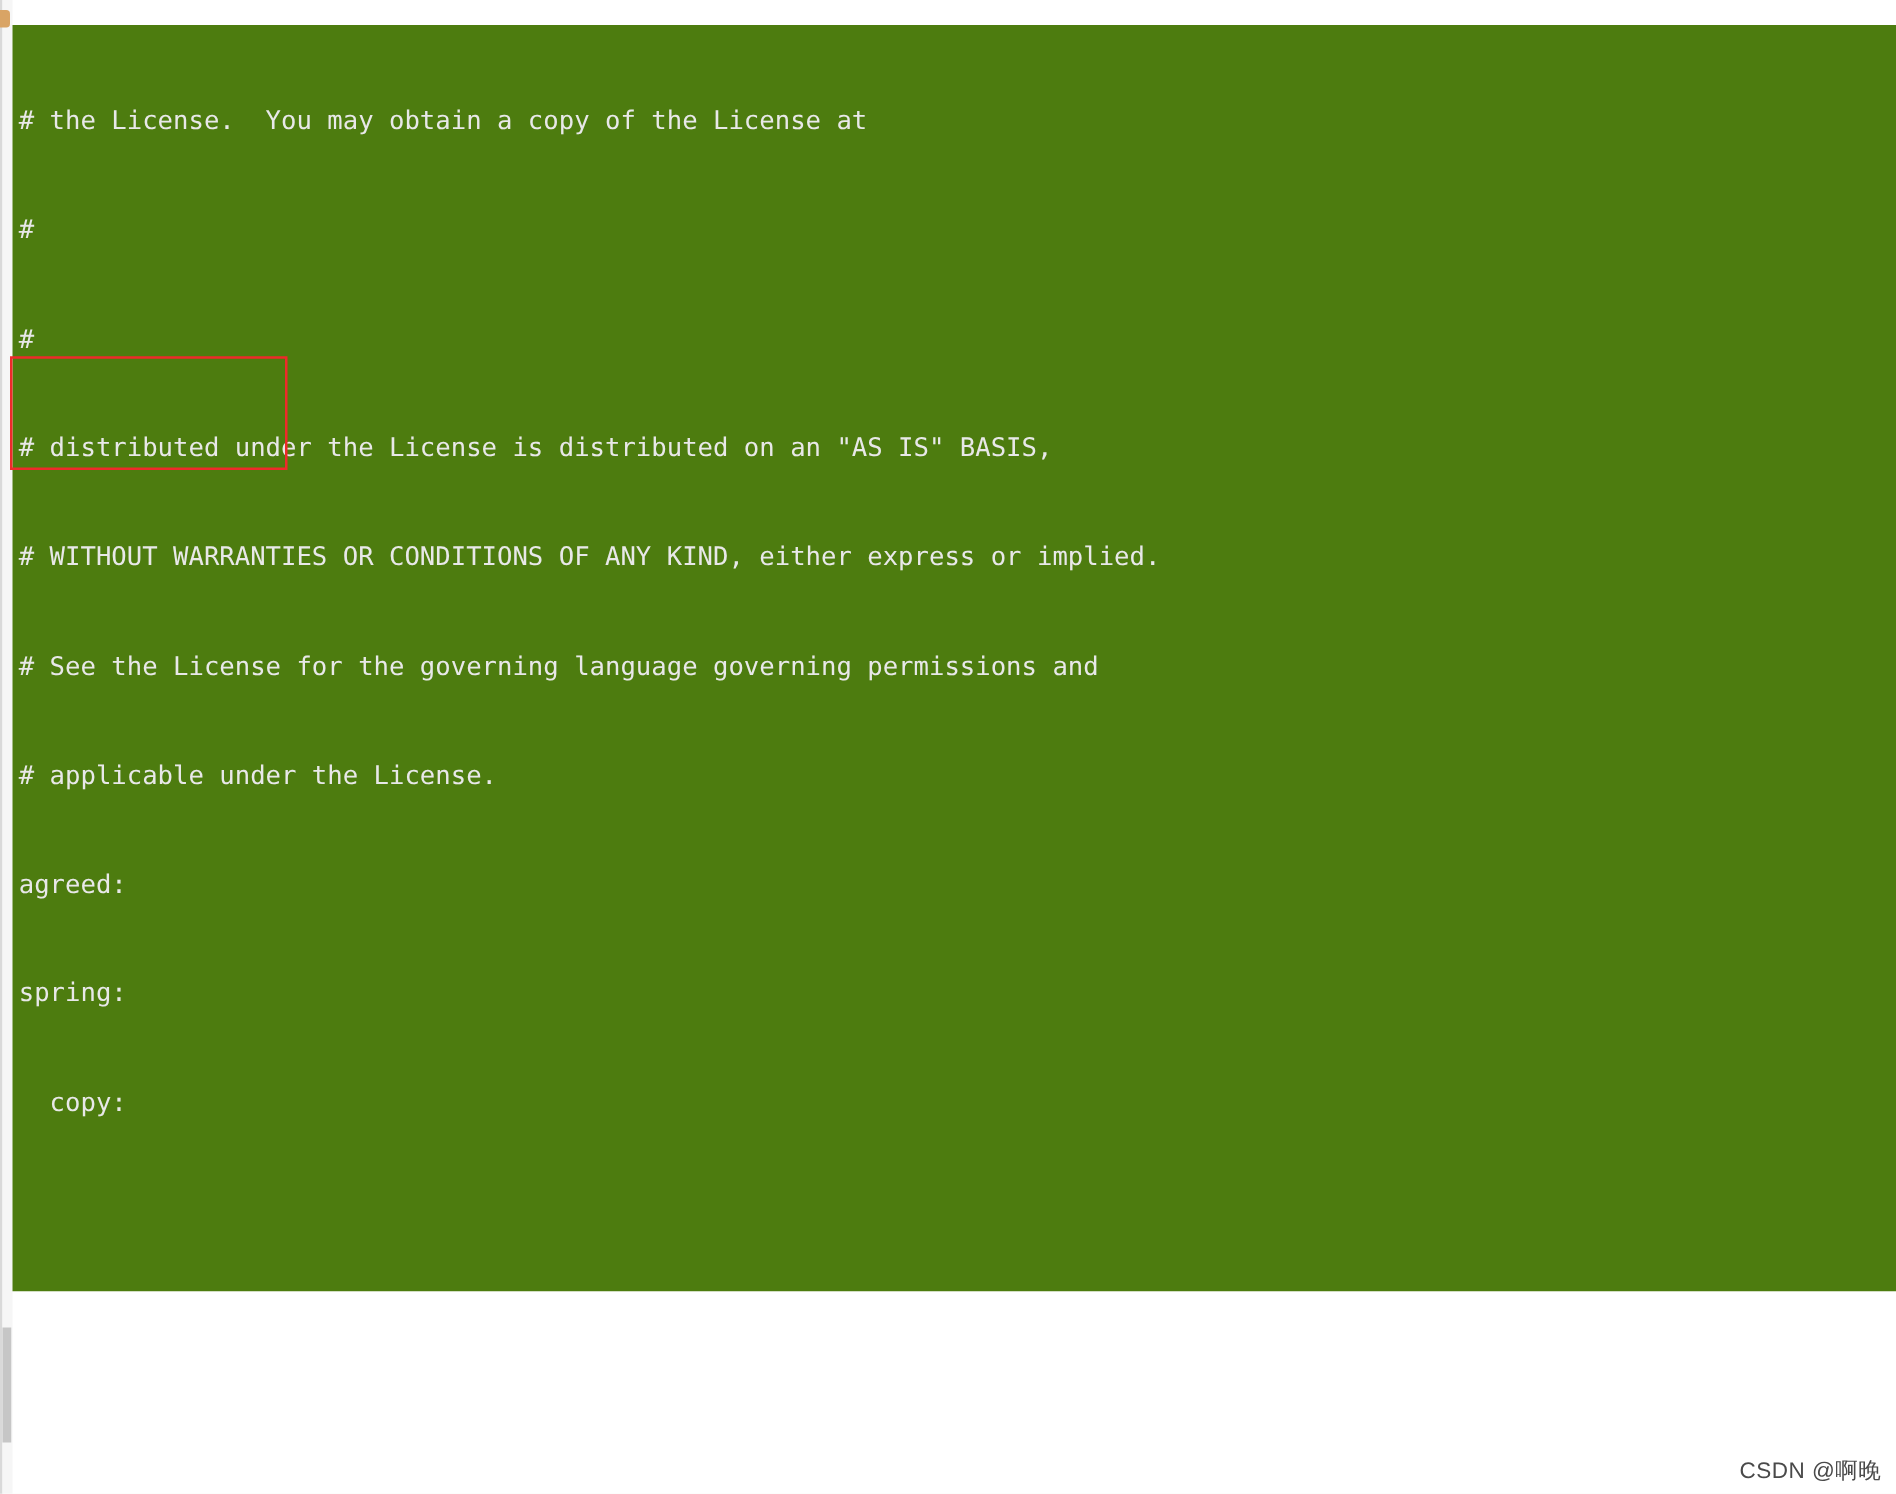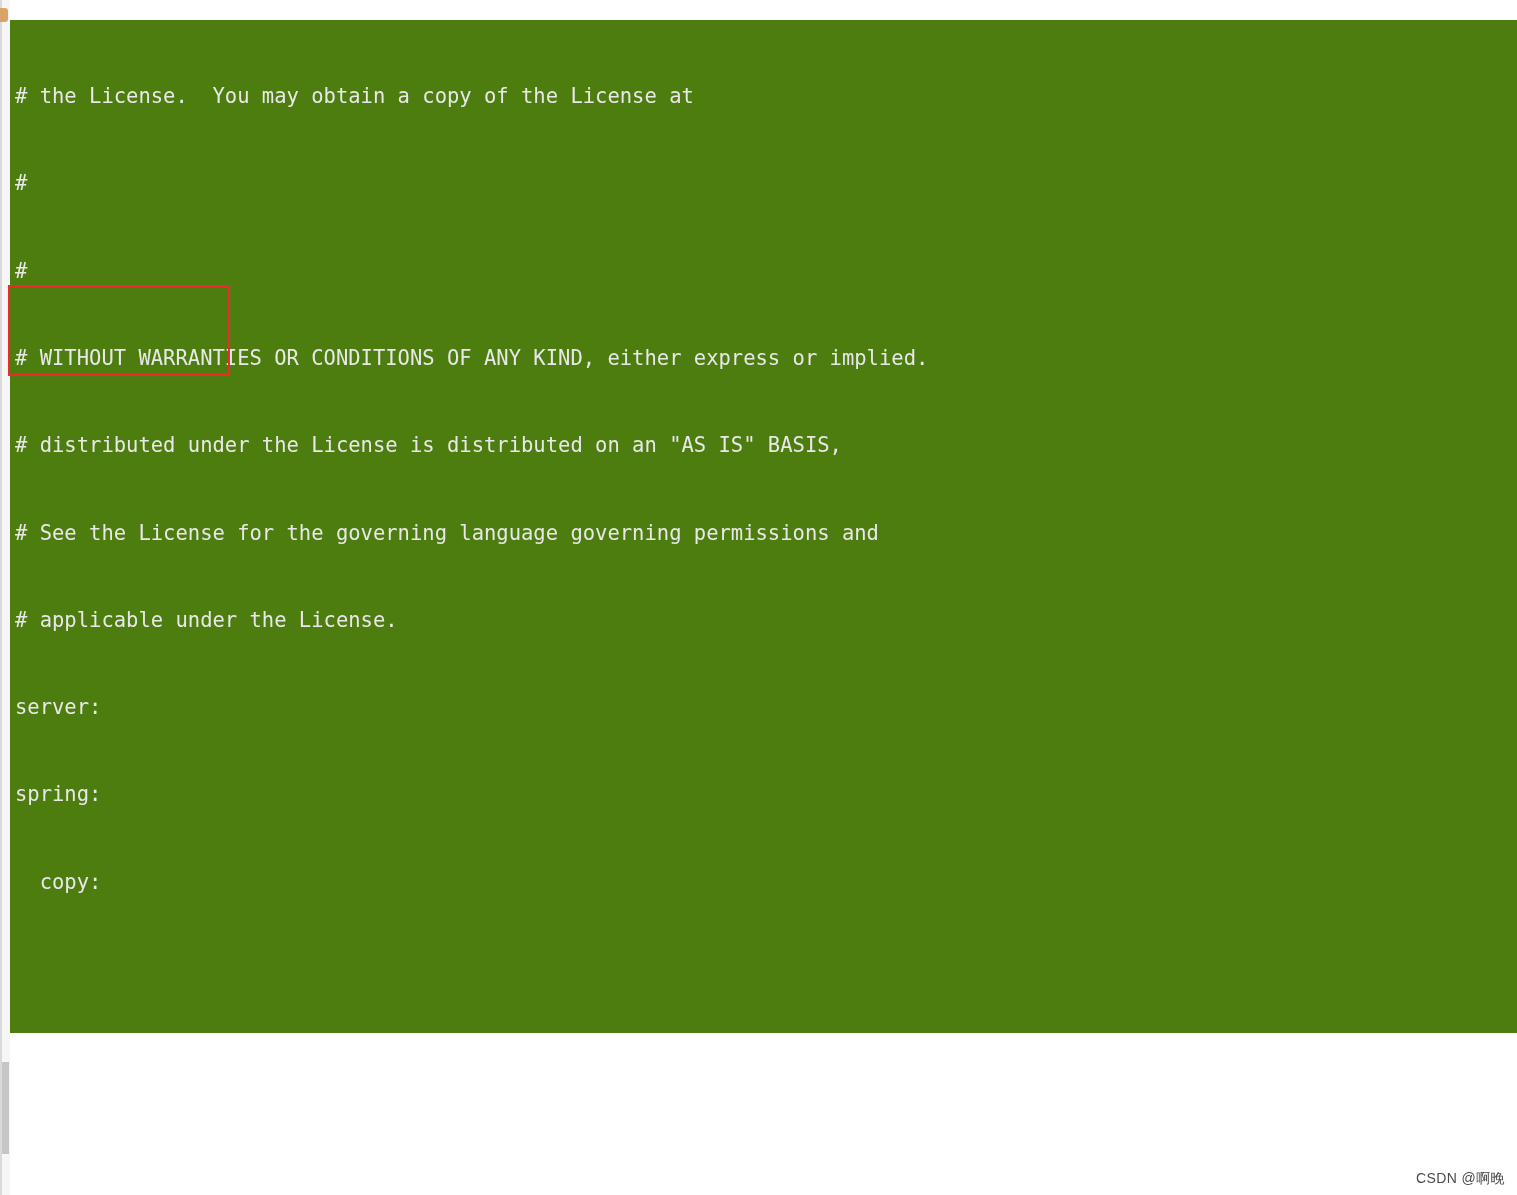--- a/index.html
+++ b/index.html
@@ -105,21 +105,21 @@
     box-sizing: border-box;
     pointer-events: none;
   }
 
   
   .watermark {
     position: absolute;
     right: 12px;
     bottom: 7px;
     font-family: "Liberation Sans", sans-serif;
-    font-size: 14px;
+    font-size: 18px;
     color: #4a4a4a;
     letter-spacing: 0.4px;
     white-space: nowrap;
   }
 </style>
 </head>
 <body>
 
 <div id="page">
 
@@ -128,25 +128,25 @@
     <div class="gutter-scroll-thumb"></div>
   </div>
   <div class="corner-artifact"></div>
 
   <div id="terminal">
 
     <div class="screen">
       <div class="line"># the License.  You may obtain a copy of the License at</div>
       <div class="line">#</div>
       <div class="line">#</div>
+      <div class="line"># distributed under the License is distributed on an "AS IS" BASIS,</div>
       <div class="line"># WITHOUT WARRANTIES OR CONDITIONS OF ANY KIND, either express or implied.</div>
-      <div class="line"># distributed under the License is distributed on an "AS IS" BASIS,</div>
       <div class="line"># See the License for the governing language governing permissions and</div>
       <div class="line"># applicable under the License.</div>
-      <div class="line">server:</div>
+      <div class="line">agreed:</div>
       <div class="line">spring:</div>
       <div class="line">  copy:</div>
       
       
       
       
       
       
       
       

